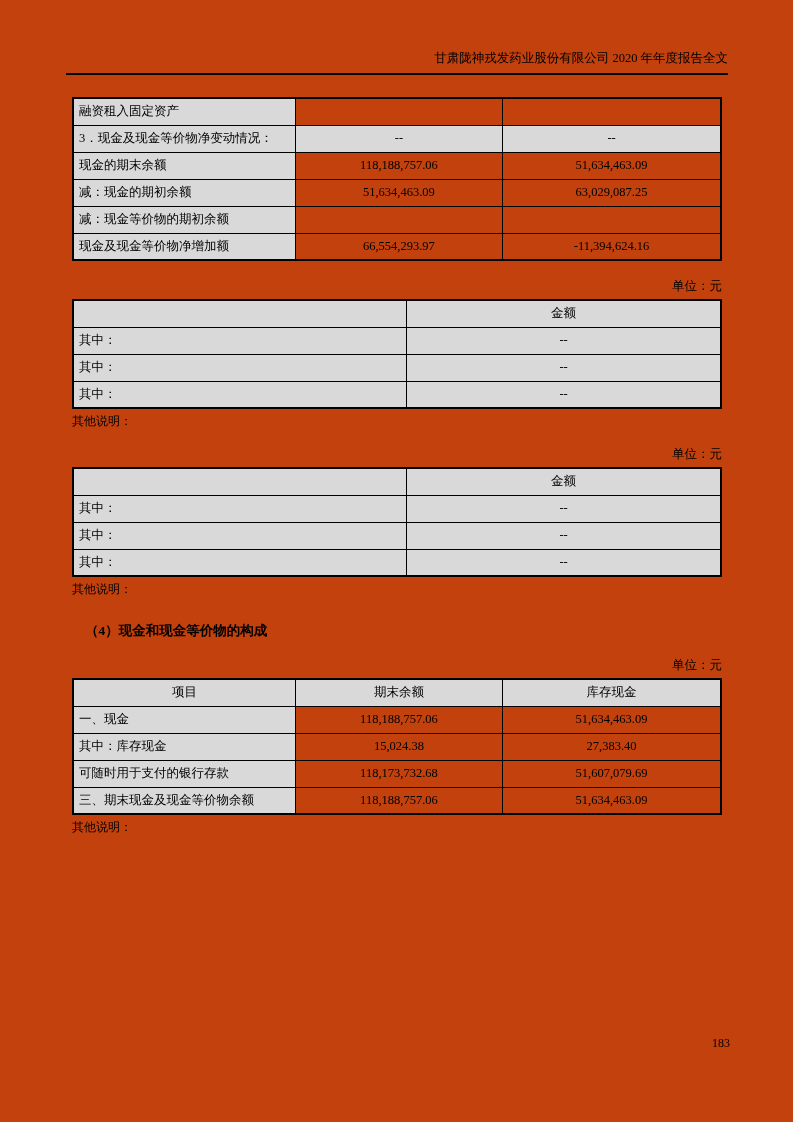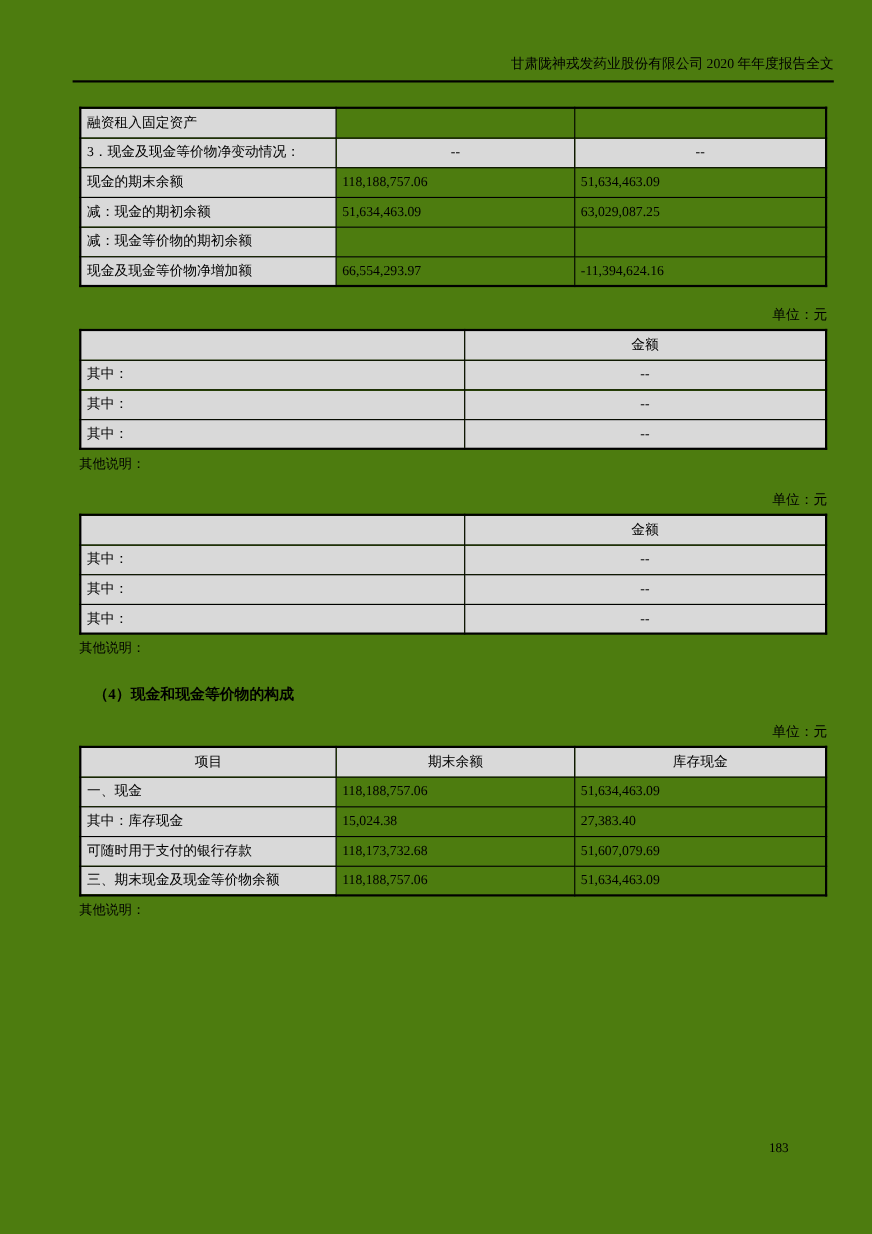--- a/index.html
+++ b/index.html
@@ -1,24 +1,24 @@
 <!DOCTYPE html>
 <html><head>
 <meta charset="utf-8">
 <style>
   * { box-sizing: border-box; }
   html, body { margin: 0; padding: 0; background: #ffffff; }
   .page {
     position: relative;
     width: 793px;
     height: 1122px;
-    background: #4d7c0f;
+    background: #c2410c;
     color: #000;
     font-family: "Liberation Serif", "DejaVu Serif", serif;
-    padding: 50px 41px 0 72px;
+    padding: 50px 71px 0 72px;
     overflow: hidden;
   }
   .doc-header {
     margin: 0 -6px;
     text-align: right;
     font-size: 12.5px;
     line-height: 16px;
     padding-bottom: 7px;
     border-bottom: 2px solid #000;
   }
@@ -32,21 +32,21 @@
   .fin-table td {
     border: 1px solid #000;
     height: 27px;
     padding: 1px 5px;
     overflow: hidden;
     white-space: nowrap;
     vertical-align: middle;
   }
   .shade { background: #d9d9d9; }
   .lbl  { text-align: left; }
-  .num  { text-align: left; }
+  .num  { text-align: center; }
   .ctr  { text-align: center; }
   .ind0 { padding-left: 5px; margin-left: 40px; }
   .ind2 { padding-left: 24px; }
   .ind3 { padding-left: 36px; }
   .c1 { width: 34.3%; } .c2 { width: 32%; } .c3 { width: 33.7%; }
   .d1 { width: 51.5%; } .d2 { width: 48.5%; }
   .t1 { margin-top: 22px; }
   .sec-heading {
     font-size: 13.5px;
     font-weight: bold;
@@ -61,21 +61,21 @@
     line-height: 16px;
   }
   .notes {
     font-size: 12px;
     margin-top: 5px;
     line-height: 15px;
   }
   .page-number {
     position: absolute;
     top: 1036px;
-    right: 76px;
+    right: 63px;
     font-size: 12px;
   }
 </style>
 </head>
 <body>
 
 <div class="page">
 
   <div class="doc-header">
     <span>甘肃陇神戎发药业股份有限公司 2020 年年度报告全文</span>

